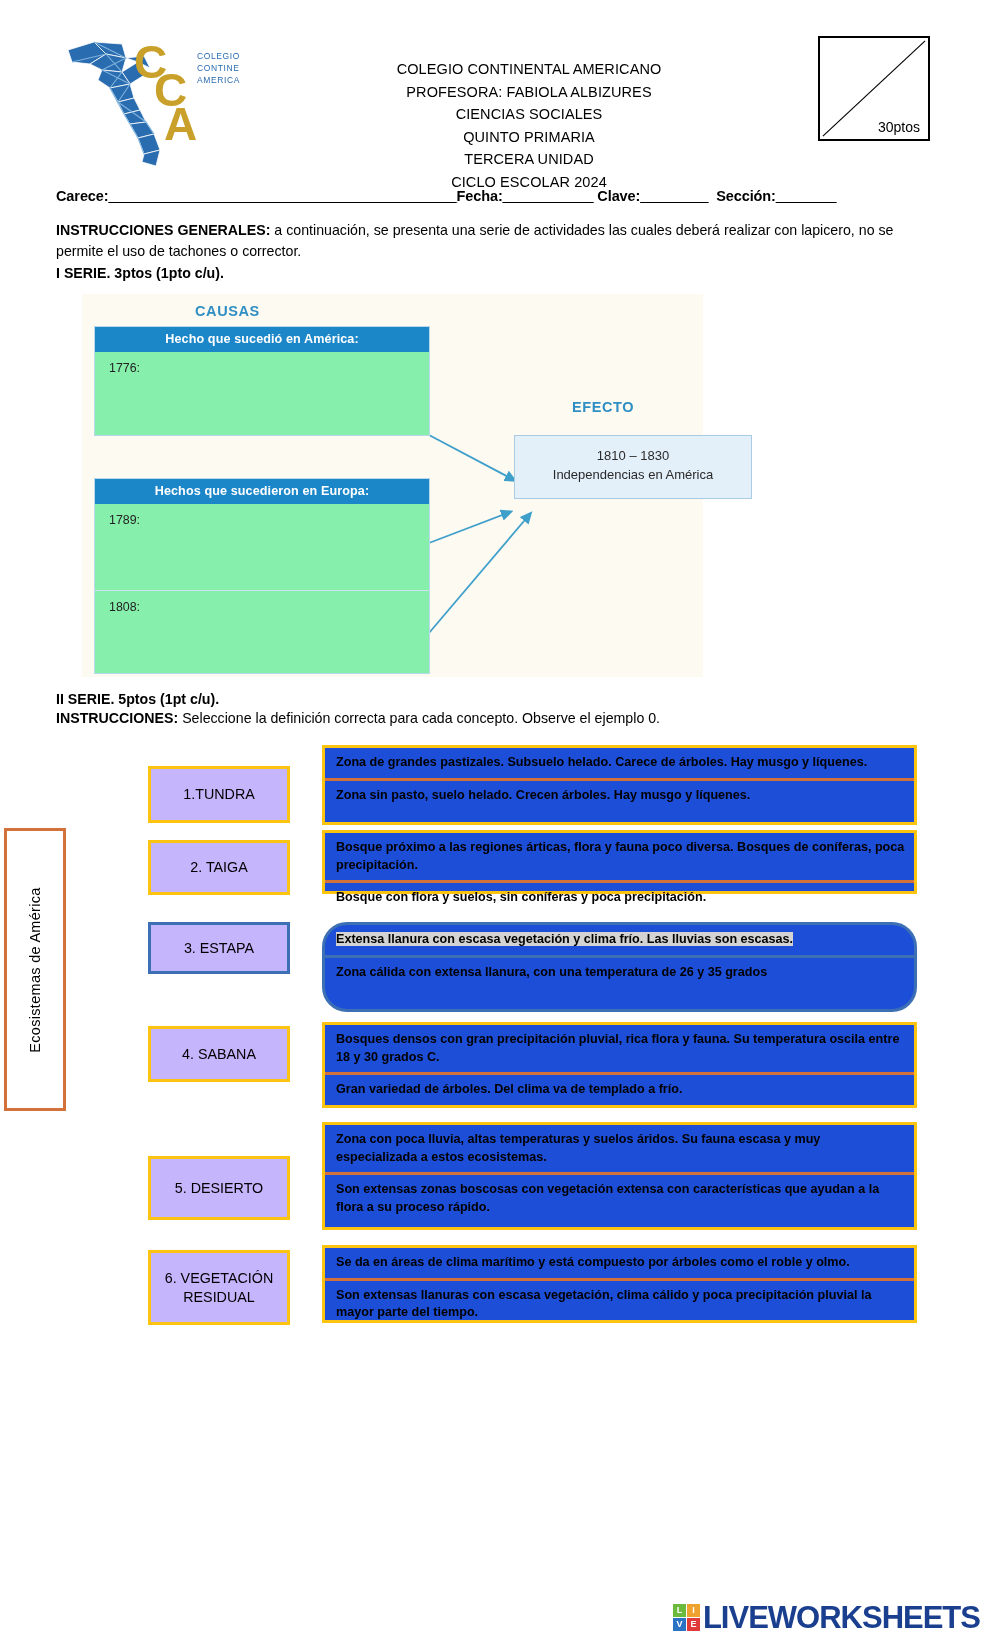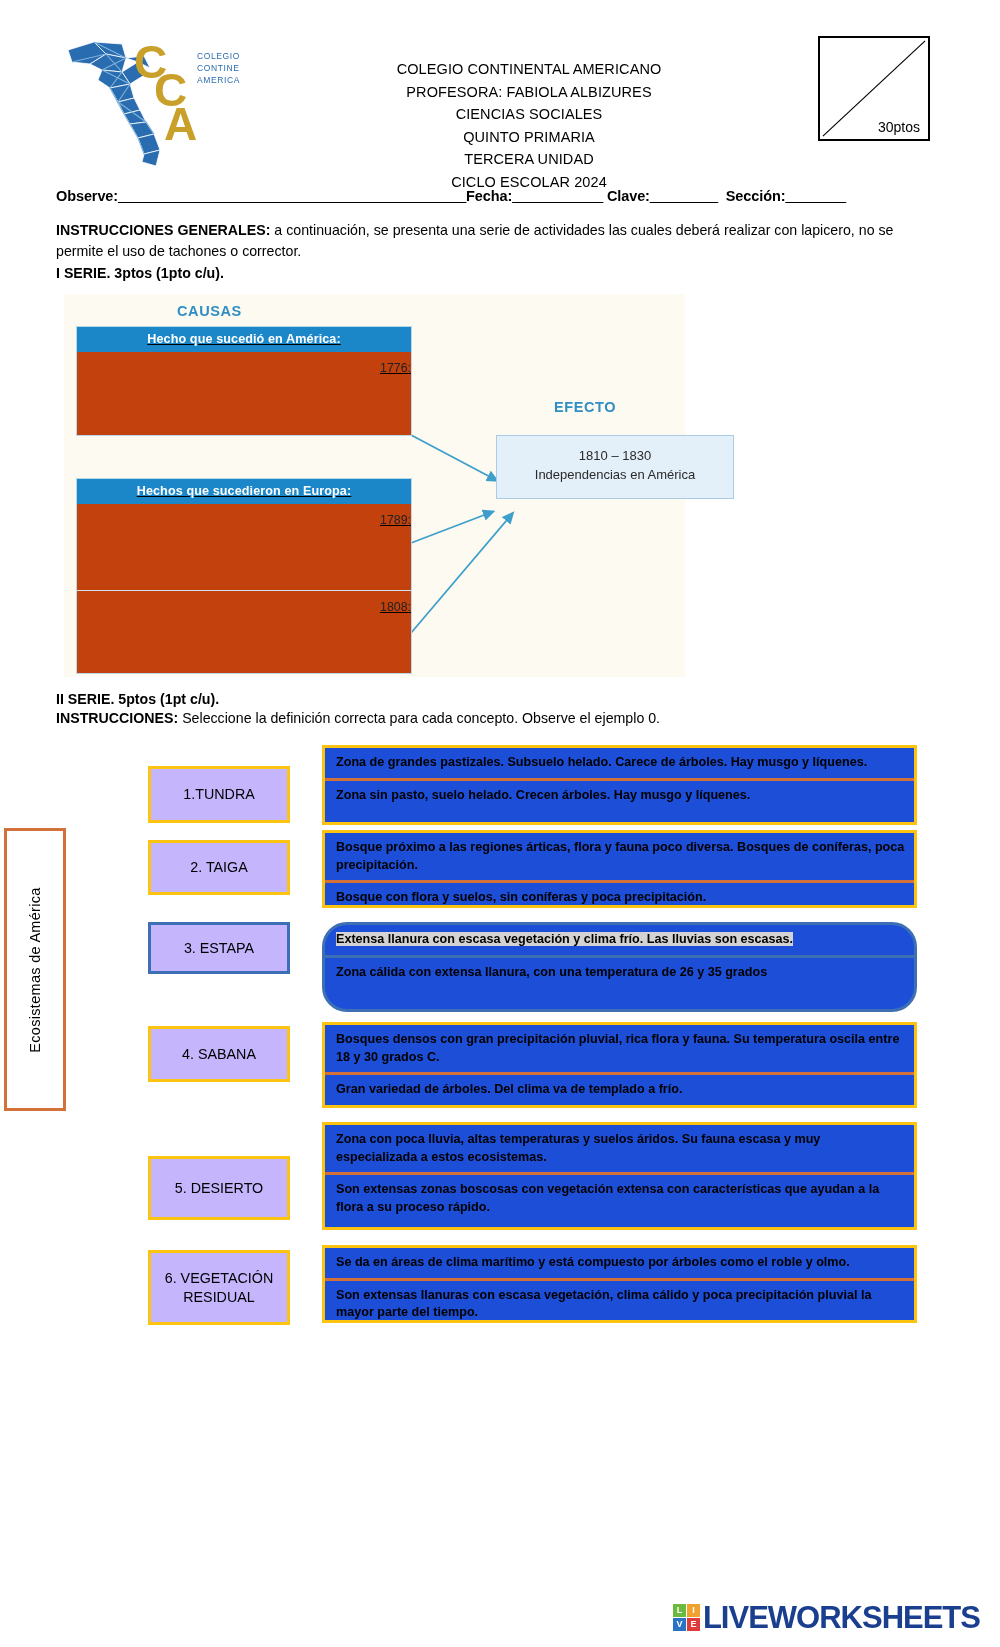--- a/index.html
+++ b/index.html
@@ -90,53 +90,51 @@
   }
   .instr-line2 {
     font-size: 14.2px;
     margin-top: 2px;
     line-height: 20px;
   }
 
   
   .diagram {
     position: relative;
-    margin: 13px 0 0 64px;
+    margin: 13px 0 0 82px;
     width: 621px;
     height: 383px;
     background: #fdfaf1;
   }
   .diag-svg { position: absolute; inset: 0; }
   .diag-label {
     position: absolute;
     color: #2f8fc4;
     font-weight: bold;
     font-size: 14.5px;
     letter-spacing: 0.6px;
   }
   .cbox {
     position: absolute;
-    background: #c2410c;
+    background: #86efac;
     border: 1px solid #b9d9ea;
-    text-decoration: underline;
   }
   .cbox-head {
     background: #1b87c9;
     color: #fff;
     font-weight: bold;
     font-size: 12.6px;
     text-align: center;
     padding: 5px 0 6px;
     letter-spacing: 0.1px;
   }
   .cbox-year {
     font-size: 12.4px;
     color: #222;
     padding: 9px 0 0 14px;
-    text-align: right;
   }
   .cbox-split {
     border-top: 1px solid #cfe3ef;
     margin-top: 0;
   }
   .ebox {
     position: absolute;
     background: #e3eff9;
     border: 1px solid #a9cbe4;
     text-align: center;
@@ -288,21 +286,21 @@
     <svg class="pts-diag" viewBox="0 0 112 105" preserveAspectRatio="none">
       <line x1="3" y1="102" x2="109" y2="3" stroke="#000" stroke-width="1.2"></line>
     </svg>
     <span class="pts-label">30ptos</span>
   </div>
 </div>
 
 <div class="content">
 
   <div class="form-line">
-    <span>Observe:</span><span class="blank">______________________________________________</span><span>Fecha:</span><span class="blank">____________</span>&nbsp;<span>Clave:</span><span class="blank">_________</span>&nbsp;&nbsp;<span>Sección:</span><span class="blank">________</span>
+    <span>Carece:</span><span class="blank">______________________________________________</span><span>Fecha:</span><span class="blank">____________</span>&nbsp;<span>Clave:</span><span class="blank">_________</span>&nbsp;&nbsp;<span>Sección:</span><span class="blank">________</span>
   </div>
 
   <div class="instr">
     <b>INSTRUCCIONES GENERALES:</b><span> a continuación, se presenta una serie de actividades las cuales deberá realizar con lapicero, no se permite el uso de tachones o corrector.</span>
   </div>
   <div class="instr-serie">I SERIE. 3ptos (1pto c/u).</div>
 </div>
 
 <div class="diagram">
 
@@ -368,21 +366,21 @@
   </div>
   <div class="concept" style="top:510px; height:75px;">
     <span>6. VEGETACIÓN RESIDUAL</span>
   </div>
 
   <div class="defgroup" style="top:5px; height:80px;">
     <div class="def"><span>Zona de grandes pastizales. Subsuelo helado. Carece de árboles. Hay musgo y líquenes.</span></div>
     <div class="def" style="min-height:44px;"><span>Zona sin pasto, suelo helado. Crecen árboles. Hay musgo y líquenes.</span></div>
   </div>
 
-  <div class="defgroup" style="top:90px; height:78px;">
+  <div class="defgroup" style="top:90px; height:64px;">
     <div class="def"><span>Bosque próximo a las regiones árticas, flora y fauna poco diversa. Bosques de coníferas, poca precipitación.</span></div>
     <div class="def"><span>Bosque con flora y suelos, sin coníferas y poca precipitación.</span></div>
   </div>
 
   <div class="defgroup blue" style="top:182px; height:90px;border-radius:25px;">
     <div class="def"><span class="hl">Extensa llanura con escasa vegetación y clima frío. Las lluvias son escasas.</span></div>
     <div class="def" style="min-height:50px;"><span>Zona cálida con extensa llanura, con una temperatura de 26 y 35 grados</span></div>
   </div>
 
   <div class="defgroup" style="top:282px; height:86px;">

